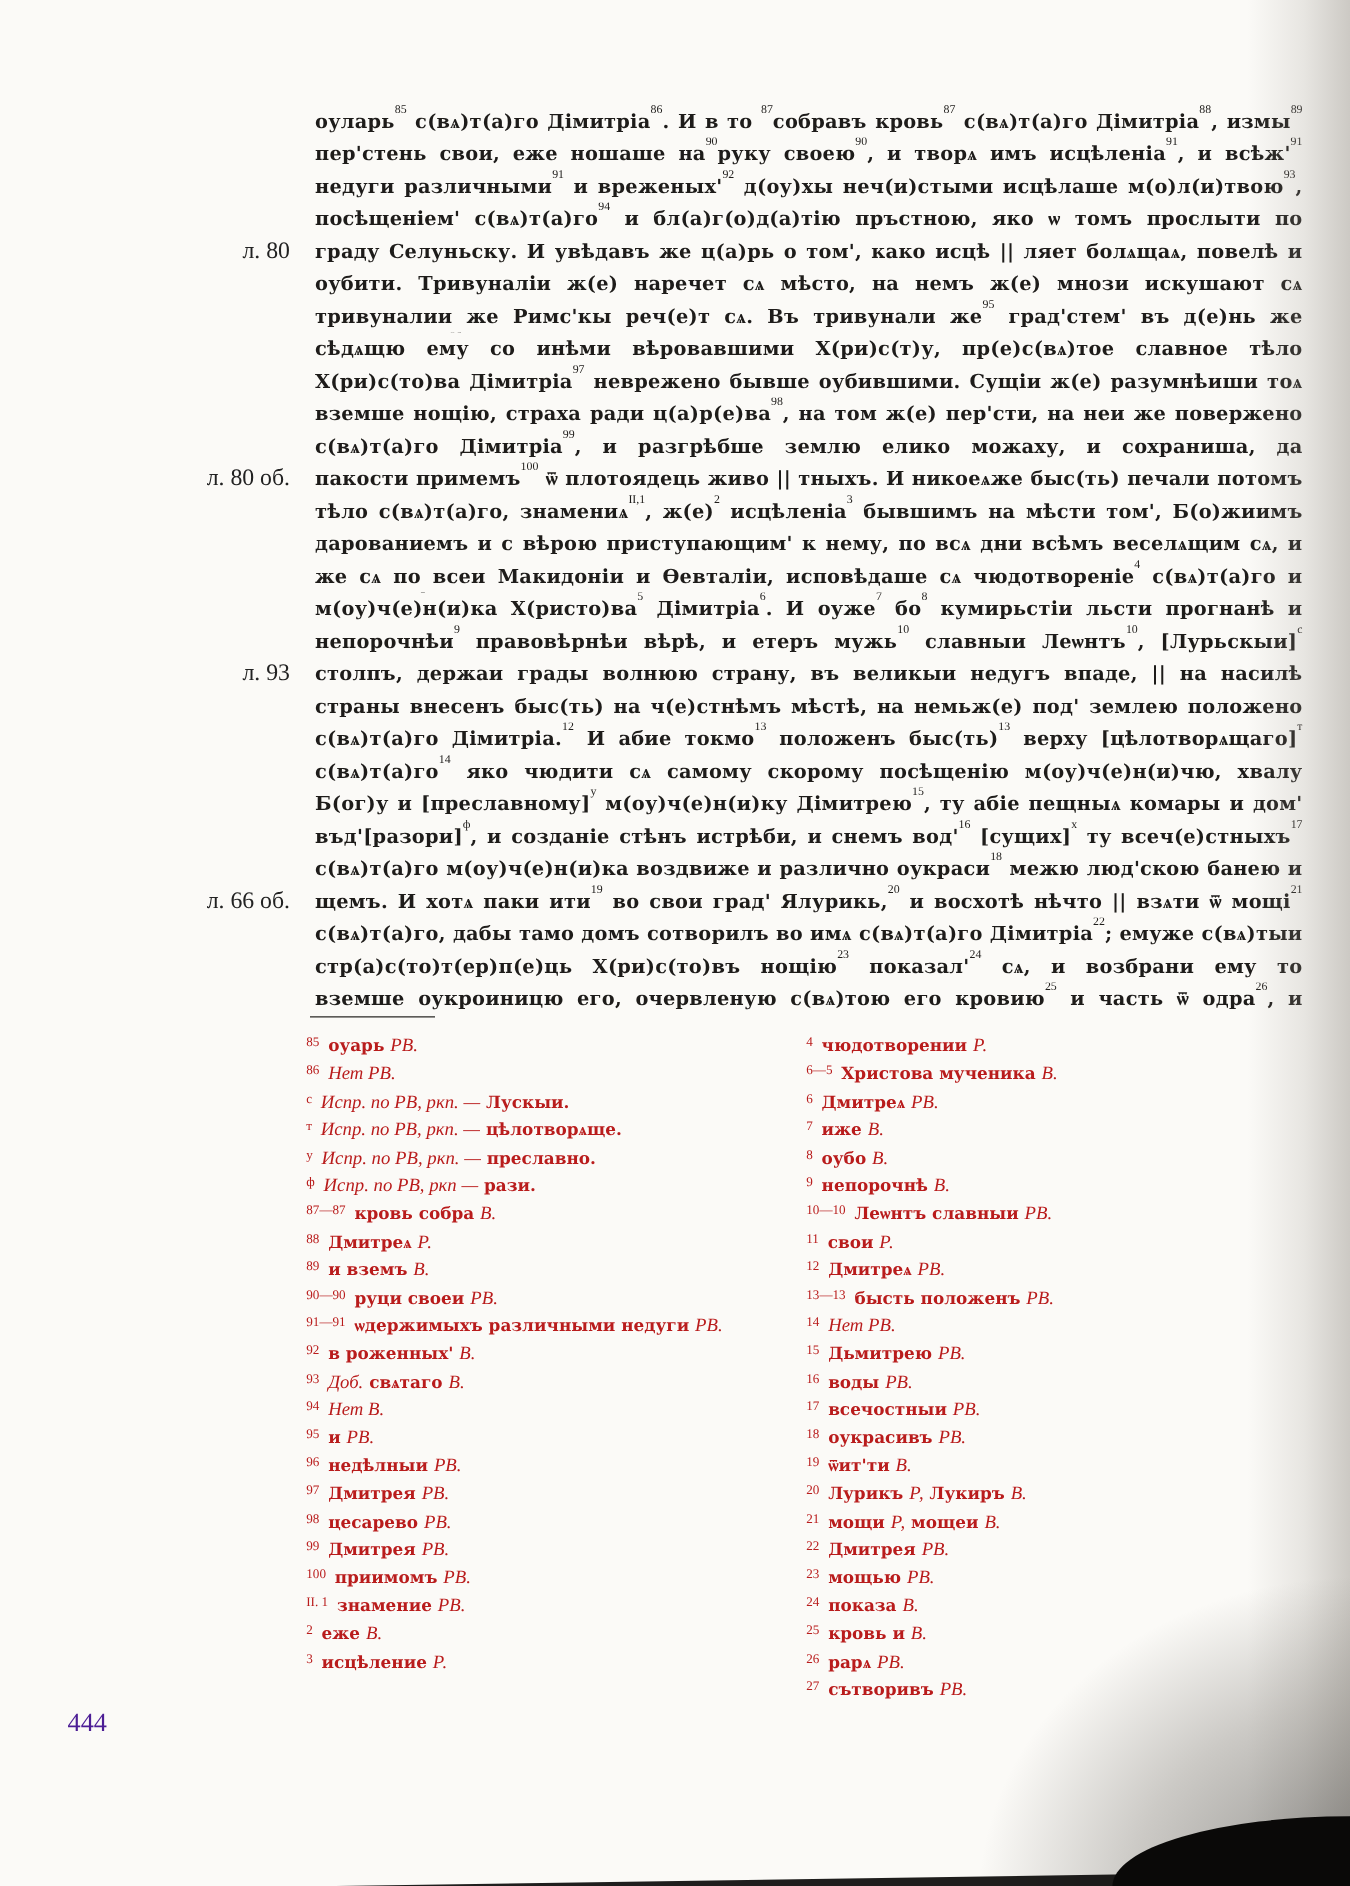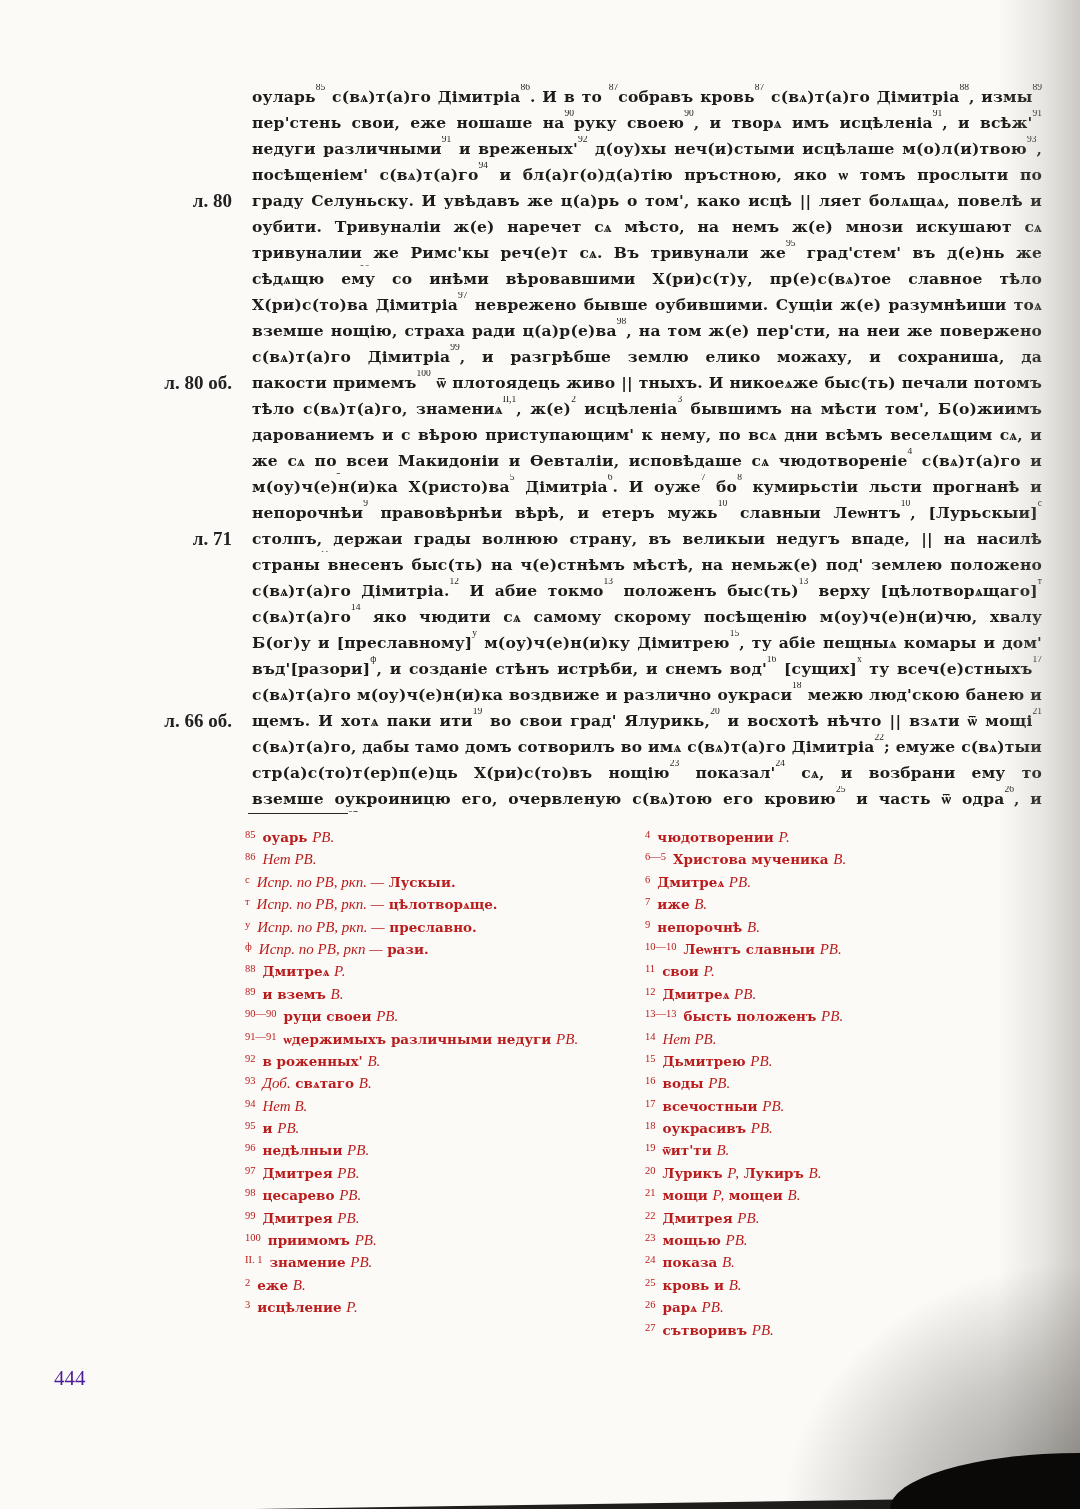--- a/index.html
+++ b/index.html
@@ -22,21 +22,21 @@
     text-align:justify;text-align-last:justify;text-justify:inter-word;
     white-space:normal;
   }
   .text-line sup{
     font-family:"Liberation Serif", serif;font-weight:400;
     font-size:9.5px;line-height:0;position:relative;top:-6px;letter-spacing:0;
   }
   
   .margin-note{
     position:absolute;left:100px;width:132px;text-align:right;
-    font-family:"Liberation Serif", serif;font-weight:700;
+    font-family:"Liberation Serif", serif;font-weight:400;
     font-size:19px;line-height:26px;color:#222;
   }
   
   .fn-sep{
     position:absolute;left:248px;top:813px;width:100px;height:0;
     border-top:1.6px solid #2a2826;
   }
   .fn-col{position:absolute;top:826px;}
   .fn-col.left{left:245px;width:395px;}
   .fn-col.right{left:645px;width:400px;}
@@ -121,33 +121,34 @@
       <div class="text-line">с(вѧ)т(а)го м(оу)ч(е)н(и)ка воздвиже и различно оукраси<sup>18</sup> межю люд'скою банею и позори-</div>
       <div class="text-line">щемъ. И хотѧ паки ити<sup>19</sup> во свои град' Ялурикь,<sup>20</sup> и восхотѣ нѣчто || взѧти ѿ мощі<sup>21</sup></div>
       <div class="text-line">с(вѧ)т(а)го, дабы тамо домъ сотворилъ во имѧ с(вѧ)т(а)го Дімитріа<sup>22</sup>; емуже с(вѧ)тыи</div>
       <div class="text-line">стр(а)с(то)т(ер)п(е)ць Х(ри)с(то)въ нощію<sup>23</sup> показал'<sup>24</sup> сѧ, и возбрани ему то сътворити,</div>
       <div class="text-line">вземше оукроиницю его, очервленую с(вѧ)тою его кровию<sup>25</sup> и часть ѿ одра<sup>26</sup>, и сътворить<sup>27</sup></div>
     </div>
 
   <div id="margin-notes">
       <div class="margin-note" style="top: 188px;">л. 80</div>
       <div class="margin-note" style="top: 370px;">л. 80 об.</div>
-      <div class="margin-note" style="top: 526px;">л. 71</div>
+      <div class="margin-note" style="top: 526px;">л. 93</div>
       <div class="margin-note" style="top: 708px;">л. 66 об.</div>
     </div>
 
   <div class="fn-sep"></div>
 
   <div class="fn-col left" id="fn-left">
       <div class="fn-item"><span class="fn-mark">85</span>оуарь <i>РВ.</i></div>
       <div class="fn-item"><span class="fn-mark">86</span><i>Нет РВ.</i></div>
       <div class="fn-item"><span class="fn-mark">с</span><i>Испр. по РВ, ркп. —</i> Лускыи.</div>
       <div class="fn-item"><span class="fn-mark">т</span><i>Испр. по РВ, ркп. —</i> цѣлотворѧще.</div>
       <div class="fn-item"><span class="fn-mark">у</span><i>Испр. по РВ, ркп. —</i> преславно.</div>
       <div class="fn-item"><span class="fn-mark">ф</span><i>Испр. по РВ, ркп —</i> рази.</div>
+      <div class="fn-item"><span class="fn-mark">87—87</span>кровь собра <i>В.</i></div>
       <div class="fn-item"><span class="fn-mark">88</span>Дмитреѧ <i>Р.</i></div>
       <div class="fn-item"><span class="fn-mark">89</span>и вземъ <i>В.</i></div>
       <div class="fn-item"><span class="fn-mark">90—90</span>руци своеи <i>РВ.</i></div>
       <div class="fn-item"><span class="fn-mark">91—91</span>ѡдержимыхъ различными недуги <i>РВ.</i></div>
       <div class="fn-item"><span class="fn-mark">92</span>в роженных' <i>В.</i></div>
       <div class="fn-item"><span class="fn-mark">93</span><i>Доб.</i> свѧтаго <i>В.</i></div>
       <div class="fn-item"><span class="fn-mark">94</span><i>Нет В.</i></div>
       <div class="fn-item"><span class="fn-mark">95</span>и <i>РВ.</i></div>
       <div class="fn-item"><span class="fn-mark">96</span>недѣлныи <i>РВ.</i></div>
       <div class="fn-item"><span class="fn-mark">97</span>Дмитрея <i>РВ.</i></div>
@@ -156,20 +157,21 @@
       <div class="fn-item"><span class="fn-mark">100</span>приимомъ <i>РВ.</i></div>
       <div class="fn-item"><span class="fn-mark">II. 1</span>знамение <i>РВ.</i></div>
       <div class="fn-item"><span class="fn-mark">2</span>еже <i>В.</i></div>
       <div class="fn-item"><span class="fn-mark">3</span>исцѣление <i>Р.</i></div>
     </div>
   <div class="fn-col right" id="fn-right">
       <div class="fn-item"><span class="fn-mark">4</span>чюдотворении <i>Р.</i></div>
       <div class="fn-item"><span class="fn-mark">6—5</span>Христова мученика <i>В.</i></div>
       <div class="fn-item"><span class="fn-mark">6</span>Дмитреѧ <i>РВ.</i></div>
       <div class="fn-item"><span class="fn-mark">7</span>иже <i>В.</i></div>
+      <div class="fn-item"><span class="fn-mark">8</span>оубо <i>В.</i></div>
       <div class="fn-item"><span class="fn-mark">9</span>непорочнѣ <i>В.</i></div>
       <div class="fn-item"><span class="fn-mark">10—10</span>Леѡнтъ славныи <i>РВ.</i></div>
       <div class="fn-item"><span class="fn-mark">11</span>свои <i>Р.</i></div>
       <div class="fn-item"><span class="fn-mark">12</span>Дмитреѧ <i>РВ.</i></div>
       <div class="fn-item"><span class="fn-mark">13—13</span>бысть положенъ <i>РВ.</i></div>
       <div class="fn-item"><span class="fn-mark">14</span><i>Нет РВ.</i></div>
       <div class="fn-item"><span class="fn-mark">15</span>Дьмитрею <i>РВ.</i></div>
       <div class="fn-item"><span class="fn-mark">16</span>воды <i>РВ.</i></div>
       <div class="fn-item"><span class="fn-mark">17</span>всечостныи <i>РВ.</i></div>
       <div class="fn-item"><span class="fn-mark">18</span>оукрасивъ <i>РВ.</i></div>

